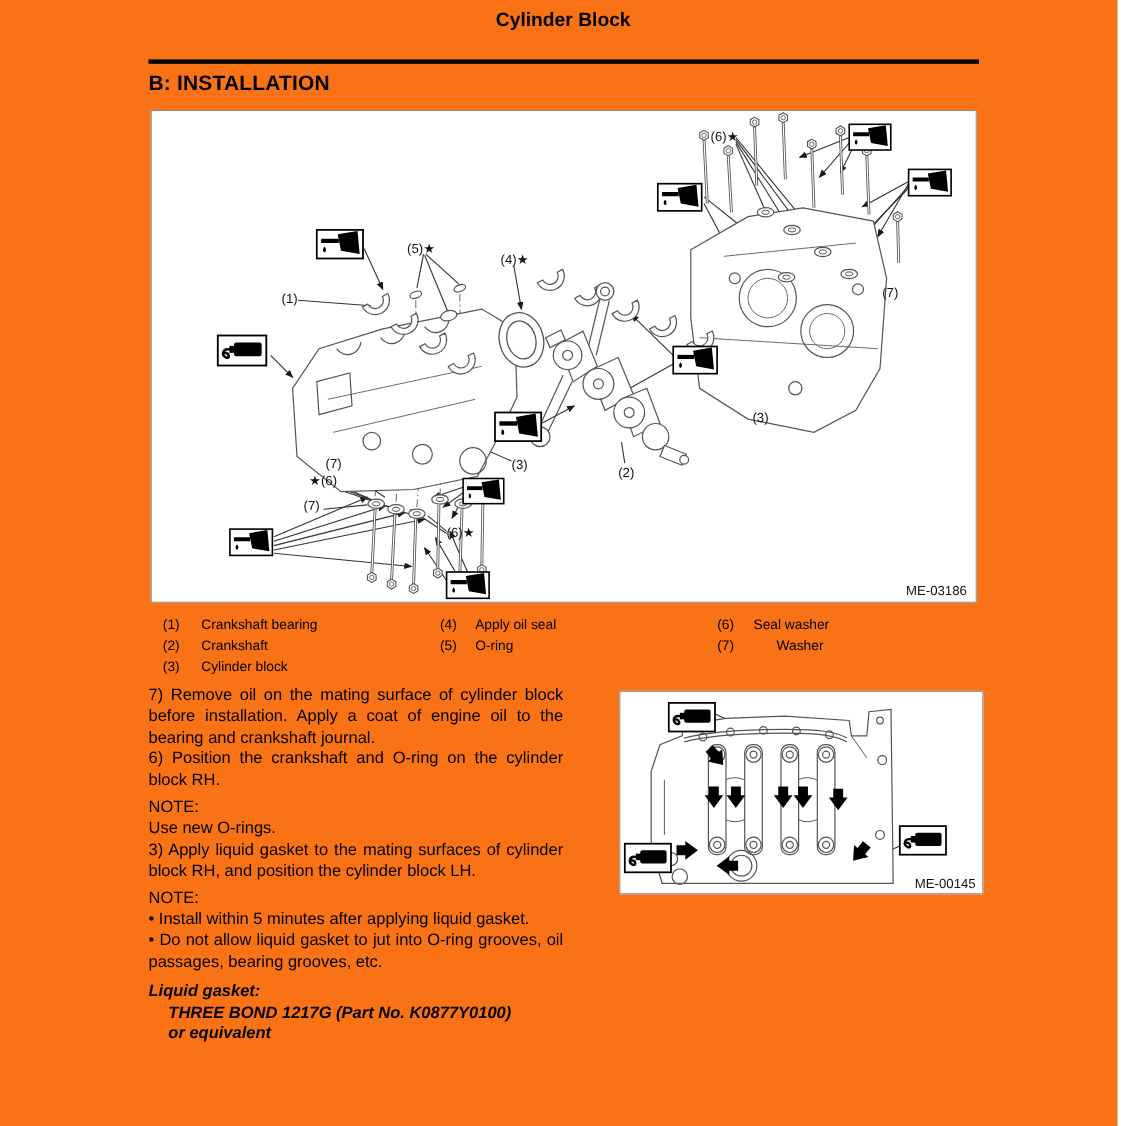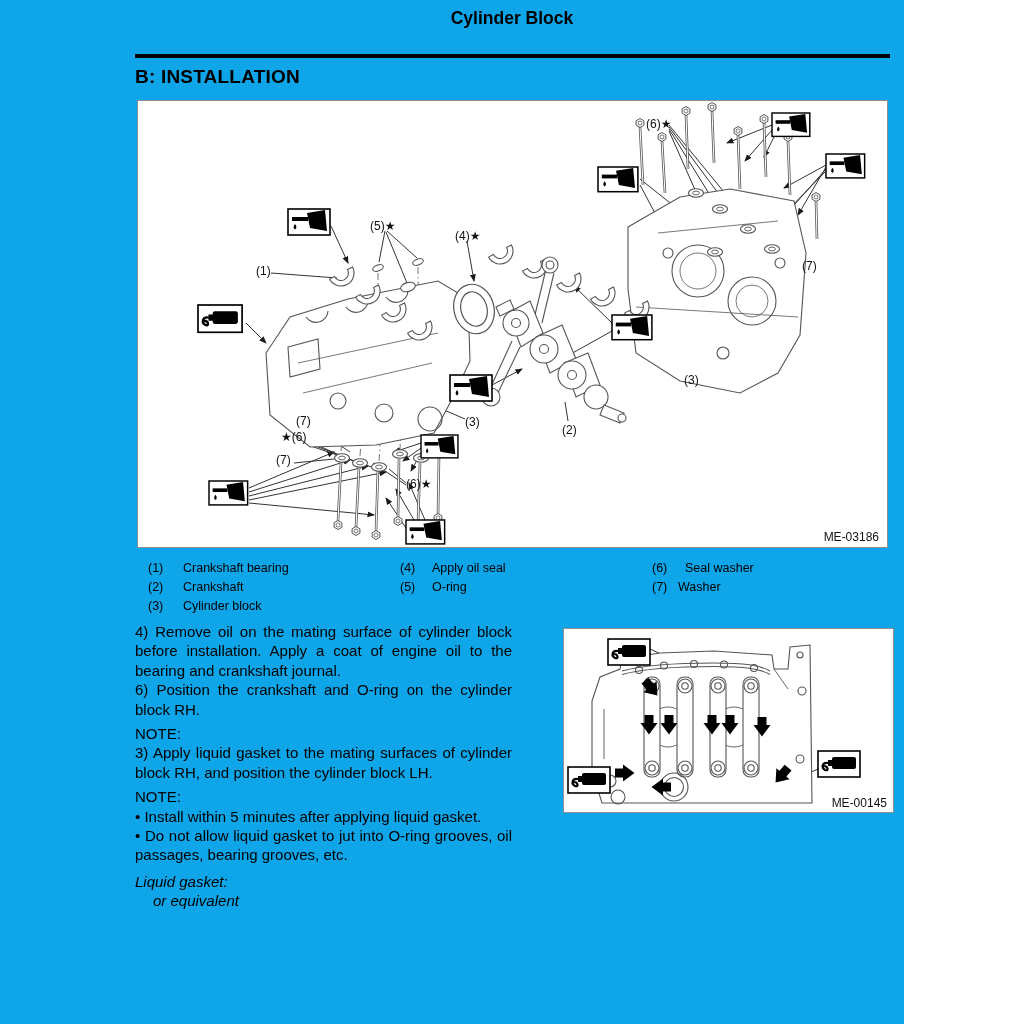--- a/index.html
+++ b/index.html
@@ -1,19 +1,19 @@
 <!DOCTYPE html>
 <html><head>
 <meta charset="utf-8">
 <style>
   * { margin:0; padding:0; box-sizing:border-box; }
   html,body { background:#fff; }
   body { width:1024px; height:1024px; }
   .page {
-    position:relative; width:904px; height:1024px; background:#0ea5e9; color:#000;
+    position:relative; width:1016px; height:1024px; background:#f97316; color:#000;
     font-family:"Liberation Sans","DejaVu Sans",sans-serif; overflow:hidden;
   }
   .doc-title {
     position:absolute; left:0; top:8px; width:1024px; text-align:center;
     font-size:17.5px; font-weight:bold;
   }
   .section-label {
     position:absolute; left:135px; top:37px; width:755px; text-align:right;
     font-size:13px; font-weight:normal; letter-spacing:0.2px;
   }
@@ -35,21 +35,21 @@
   .callout {
     position:absolute; font-size:12px; color:#111; white-space:nowrap;
   }
   .legend-item { position:absolute; font-size:12.5px; color:#000; white-space:nowrap; }
   .text-col {
     position:absolute; left:135px; top:622px; width:377px;
     font-size:15px; line-height:19.4px; text-align:justify;
   }
   .text-col p { margin:0; }
   .note-title { margin-top:5px !important; }
-  .spec { margin-top:7px; font-weight:normal; font-style:italic; text-align:left; }
+  .spec { margin-top:7px; font-weight:bold; font-style:italic; text-align:left; }
   .spec .ind { margin-left:18px; }
   svg { display:block; }
 </style>
 </head>
 <body>
 
 <div class="page">
 
   <div class="doc-title">Cylinder Block</div>
   <div class="header-rule"></div>
@@ -349,33 +349,35 @@
     <span class="legend-item" style="left:183px; top:580px;">Crankshaft</span>
     <span class="legend-item" style="left:148px; top:599px;">(3)</span>
     <span class="legend-item" style="left:183px; top:599px;">Cylinder block</span>
     <span class="legend-item" style="left:400px; top:561px;">(4)</span>
     <span class="legend-item" style="left:432px; top:561px;">Apply oil seal</span>
     <span class="legend-item" style="left:400px; top:580px;">(5)</span>
     <span class="legend-item" style="left:432px; top:580px;">O-ring</span>
     <span class="legend-item" style="left:652px; top:561px;">(6)</span>
     <span class="legend-item" style="left:685px; top:561px;">Seal washer</span>
     <span class="legend-item" style="left:652px; top:580px;">(7)</span>
-    <span class="legend-item" style="left:678px; top:580px;">Washer</span>
+    <span class="legend-item" style="left:706px; top:580px;">Washer</span>
   </div>
 
   <div class="text-col">
-    <p>4) Remove oil on the mating surface of cylinder block before installation. Apply a coat of engine oil to the bearing and crankshaft journal.</p>
+    <p>7) Remove oil on the mating surface of cylinder block before installation. Apply a coat of engine oil to the bearing and crankshaft journal.</p>
     <p>6) Position the crankshaft and O-ring on the cylinder block RH.</p>
     <p class="note-title">NOTE:</p>
+    <p>Use new O-rings.</p>
     <p>3) Apply liquid gasket to the mating surfaces of cylinder block RH, and position the cylinder block LH.</p>
     <p class="note-title">NOTE:</p>
     <p>•  Install within 5 minutes after applying liquid gasket.</p>
     <p>•  Do not allow liquid gasket to jut into O-ring grooves, oil passages, bearing grooves, etc.</p>
     <div class="spec">
       <p>Liquid gasket:</p>
+      <p class="ind">THREE BOND 1217G (Part No. K0877Y0100)</p>
       <p class="ind">or equivalent</p>
     </div>
   </div>
 
   <div class="figure" id="figure2">
     <svg width="329" height="183" viewBox="0 0 329 183">
       <defs>
         <g id="fa">
             <polygon points="-4.5,-11 4.5,-11 4.5,-3 8.5,-3 0,8.5 -8.5,-3 -4.5,-3" fill="#000"></polygon>
           </g>

